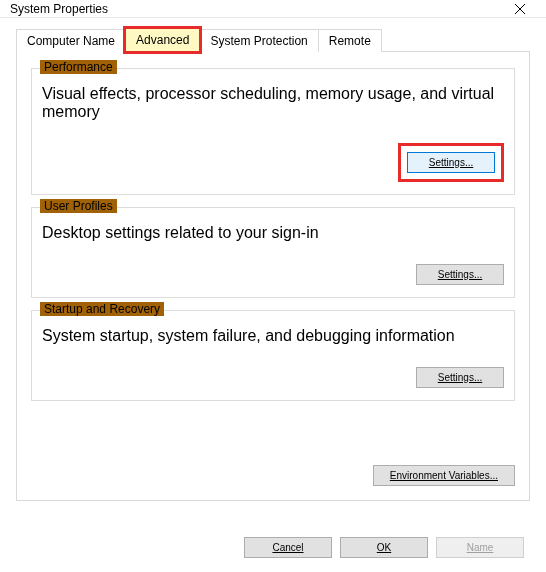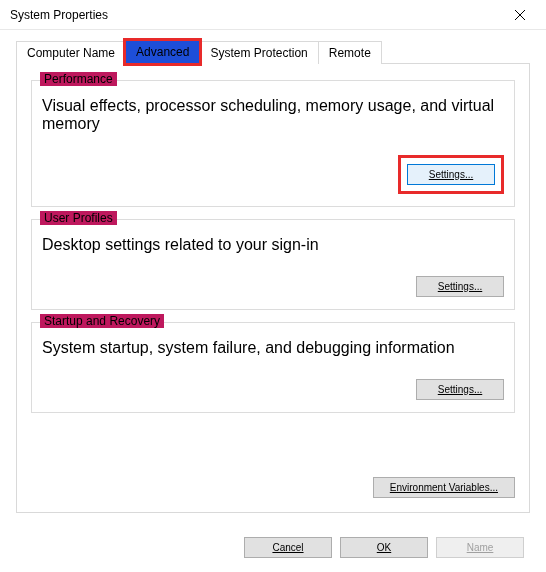--- a/index.html
+++ b/index.html
@@ -12,21 +12,21 @@
   overflow: hidden;
   color: #000;
 }
 .window {
   width: 546px;
   height: 572px;
   background: #fff;
   position: relative;
 }
 .titlebar {
-  height: 30px;
+  height: 18px;
   display: flex;
   align-items: center;
   padding: 0 6px 0 10px;
   border-bottom: 1px solid #e8e8e8;
 }
 .titlebar .title { flex: 1; font-size: 12px; }
 .titlebar .close {
   width: 40px;
   height: 28px;
   display: flex;
@@ -49,21 +49,21 @@
   border: 1px solid #d9d9d9;
   border-bottom: none;
   background: #fff;
   padding: 4px 10px;
   font-size: 12px;
   cursor: pointer;
   margin-right: -1px;
   position: relative;
 }
 .tab.active {
-  background: #1d4ed8;
+  background: #fef9c3;
   border-bottom: 1px solid #fff;
   z-index: 3;
 }
 .tab.highlight {
   outline: 3px solid #e82a2a;
   outline-offset: -1px;
   z-index: 4;
 }
 .tabpanel {
   border: 1px solid #d9d9d9;
@@ -78,21 +78,21 @@
 .groupbox {
   border: 1px solid #dcdcdc;
   padding: 16px 10px 12px 10px;
   margin-bottom: 12px;
   position: relative;
 }
 .groupbox .legend {
   position: absolute;
   top: -9px;
   left: 8px;
-  background: #be185d;
+  background: #a16207;
   padding: 0 4px;
   font-size: 12px;
 }
 .groupbox .desc { font-size: 16px; margin-bottom: 22px; }
 .groupbox .btnrow {
   display: flex;
   justify-content: flex-end;
 }
 button.win {
   font-family: inherit;

